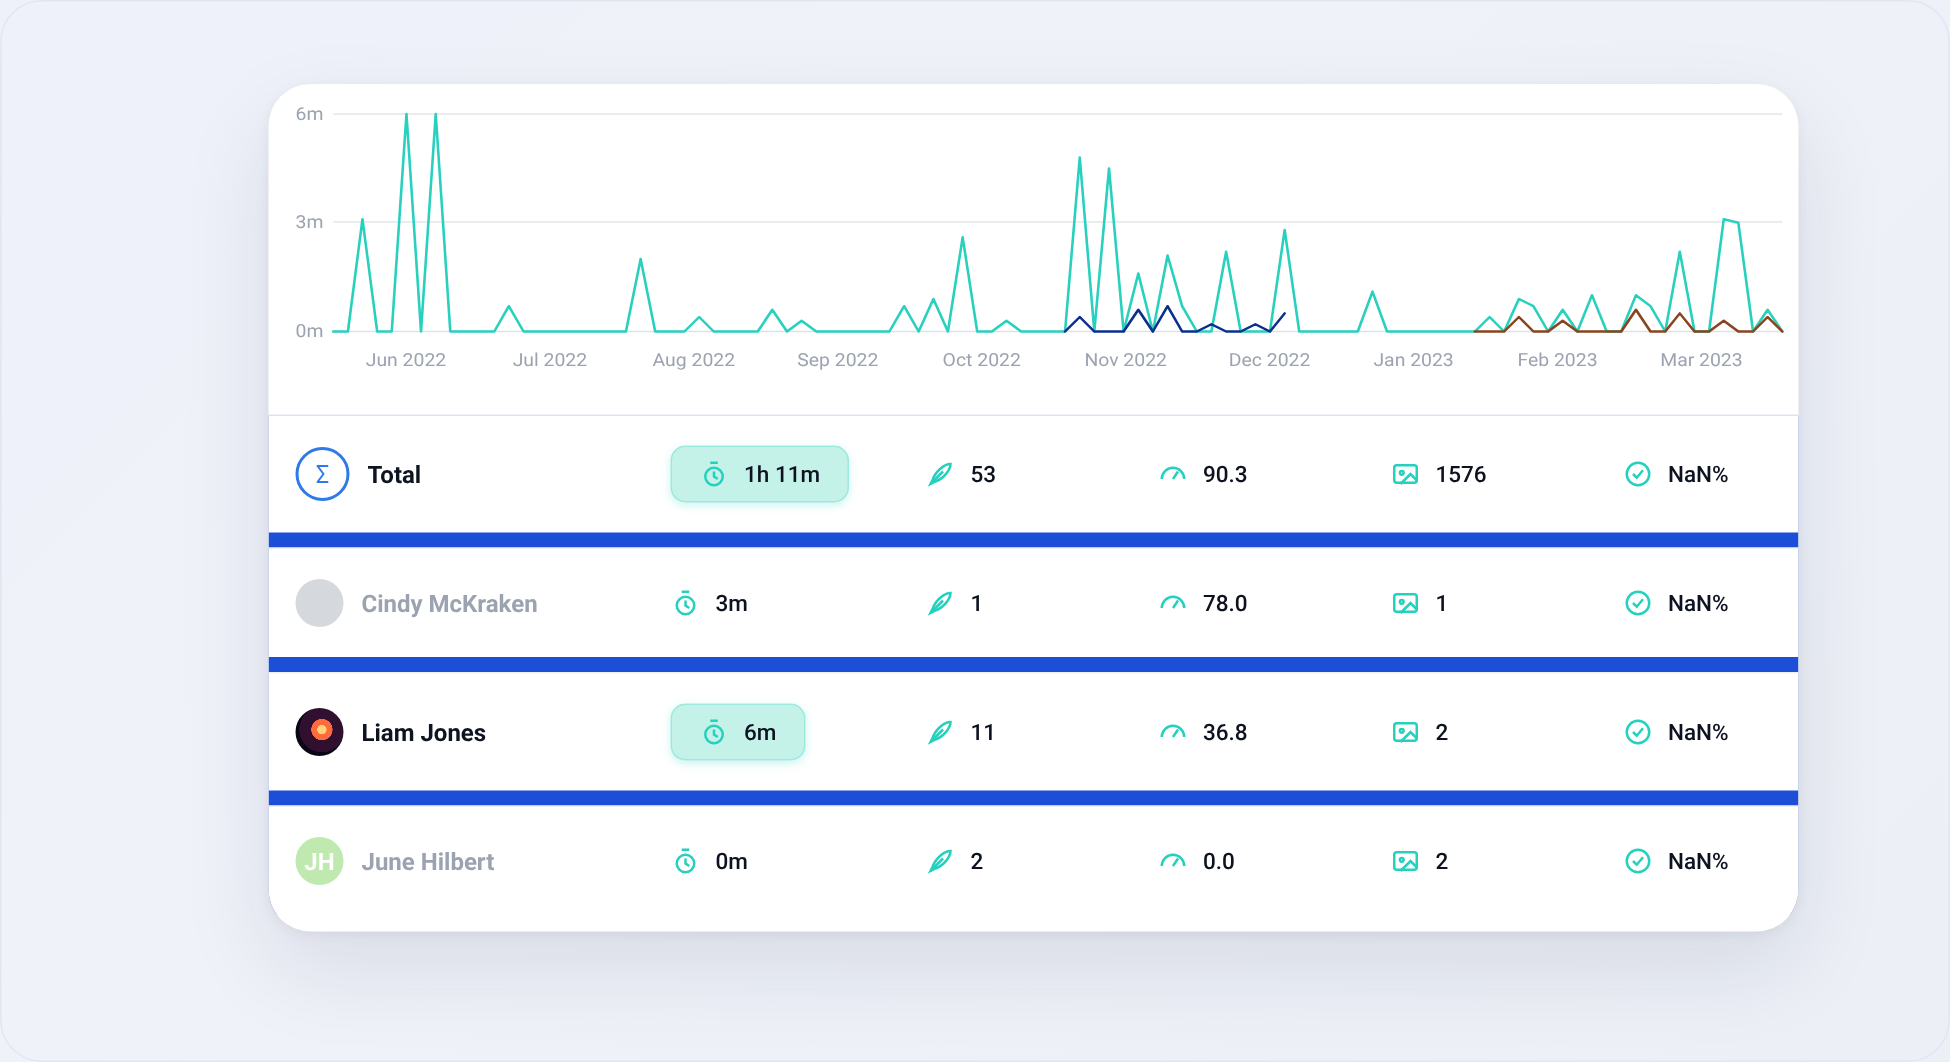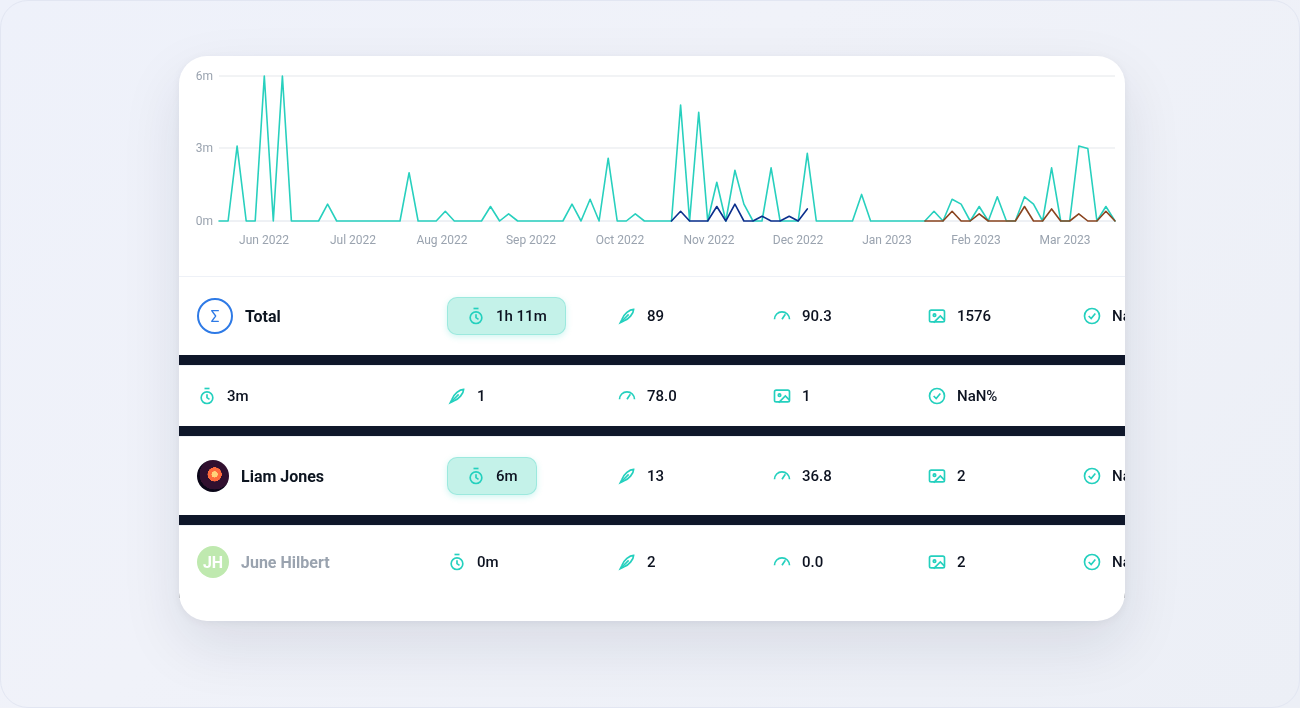--- a/index.html
+++ b/index.html
@@ -34,41 +34,41 @@
   
   .frame{
     position:absolute; inset:0;
     border:1px solid #e2e6f2;
     border-radius:28px;
     overflow:hidden;
   }
   .card{
     position:absolute;
     left:178px; top:55px;
-    width:946px; height:565px;
+    width:1020px; height:565px;
     background:var(--panel);
     border-radius:28px;
     box-shadow:0 24px 60px rgba(20,30,55,.10), 0 2px 8px rgba(10,18,40,.05);
     overflow:hidden;
   }
 
   
   .chart{
     position:relative;
     height:220px;
     border-bottom:1px solid var(--panel-border);
   }
   .chart svg{display:block;width:100%;height:100%;}
   .ytick text{fill:var(--muted);font-size:12px;}
   .xtick text{fill:var(--muted);font-size:12px;}
   .gridline{stroke:var(--axis);stroke-width:1;opacity:.5}
   .axis-line{stroke:#dde2ea;stroke-width:1}
 
   
-  .rows{display:flex;flex-direction:column;background:#0f172a;gap:10px;}
+  .rows{display:flex;flex-direction:column;background:#1d4ed8;gap:10px;}
   .row{
     display:grid;
     grid-template-columns: 250px 170px 155px 155px 155px 1fr;
     align-items:center;
     background:#fff;
     padding:20px 18px;
   }
   .row + .row{border-top:1px solid var(--row-gap);}
   .row.muted .name{color:var(--muted);}
   .row .name{font-weight:700;font-size:16px;color:var(--text);}
@@ -167,21 +167,21 @@
             <span class="val">1h 11m</span>
           </span>
         </div>
         <div class="cell">
           <span class="icon">
             <svg viewBox="0 0 24 24" fill="none" stroke="currentColor" stroke-width="2">
                 <path d="M20 4c-5 0-12 6-14 12l-2 4 4-2c6-2 12-9 12-14z"></path>
                 <path d="M14 10l-8 8"></path>
               </svg>
           </span>
-          <span class="val">89</span>
+          <span class="val">53</span>
         </div>
         <div class="cell">
           <span class="icon">
             <svg viewBox="0 0 24 24" fill="none" stroke="currentColor" stroke-width="2">
                 <path d="M3 16a9 9 0 0 1 18 0"></path>
                 <path d="M12 16l4-6"></path>
               </svg>
           </span>
           <span class="val">90.3</span>
         </div>
@@ -200,20 +200,24 @@
             <svg viewBox="0 0 24 24" fill="none" stroke="currentColor" stroke-width="2">
                 <circle cx="12" cy="12" r="9"></circle>
                 <path d="M8 12l3 3 5-6"></path>
               </svg>
           </span>
           <span class="val">NaN%</span>
         </div>
       </div>
 
       <div class="row muted">
+        <div class="lead">
+          <span class="avatar gray"></span>
+          <span class="name">Cindy McKraken</span>
+        </div>
         <div class="cell">
           <span class="icon">
             <svg viewBox="0 0 24 24" fill="none" stroke="currentColor" stroke-width="2">
                 <circle cx="12" cy="14" r="7"></circle>
                 <path d="M12 10v4l3 2"></path>
                 <path d="M9 3h6"></path>
               </svg>
           </span>
           <span class="val">3m</span>
         </div>
@@ -273,21 +277,21 @@
             <span class="val">6m</span>
           </span>
         </div>
         <div class="cell">
           <span class="icon">
             <svg viewBox="0 0 24 24" fill="none" stroke="currentColor" stroke-width="2">
                 <path d="M20 4c-5 0-12 6-14 12l-2 4 4-2c6-2 12-9 12-14z"></path>
                 <path d="M14 10l-8 8"></path>
               </svg>
           </span>
-          <span class="val">13</span>
+          <span class="val">11</span>
         </div>
         <div class="cell">
           <span class="icon">
             <svg viewBox="0 0 24 24" fill="none" stroke="currentColor" stroke-width="2">
                 <path d="M3 16a9 9 0 0 1 18 0"></path>
                 <path d="M12 16l4-6"></path>
               </svg>
           </span>
           <span class="val">36.8</span>
         </div>

